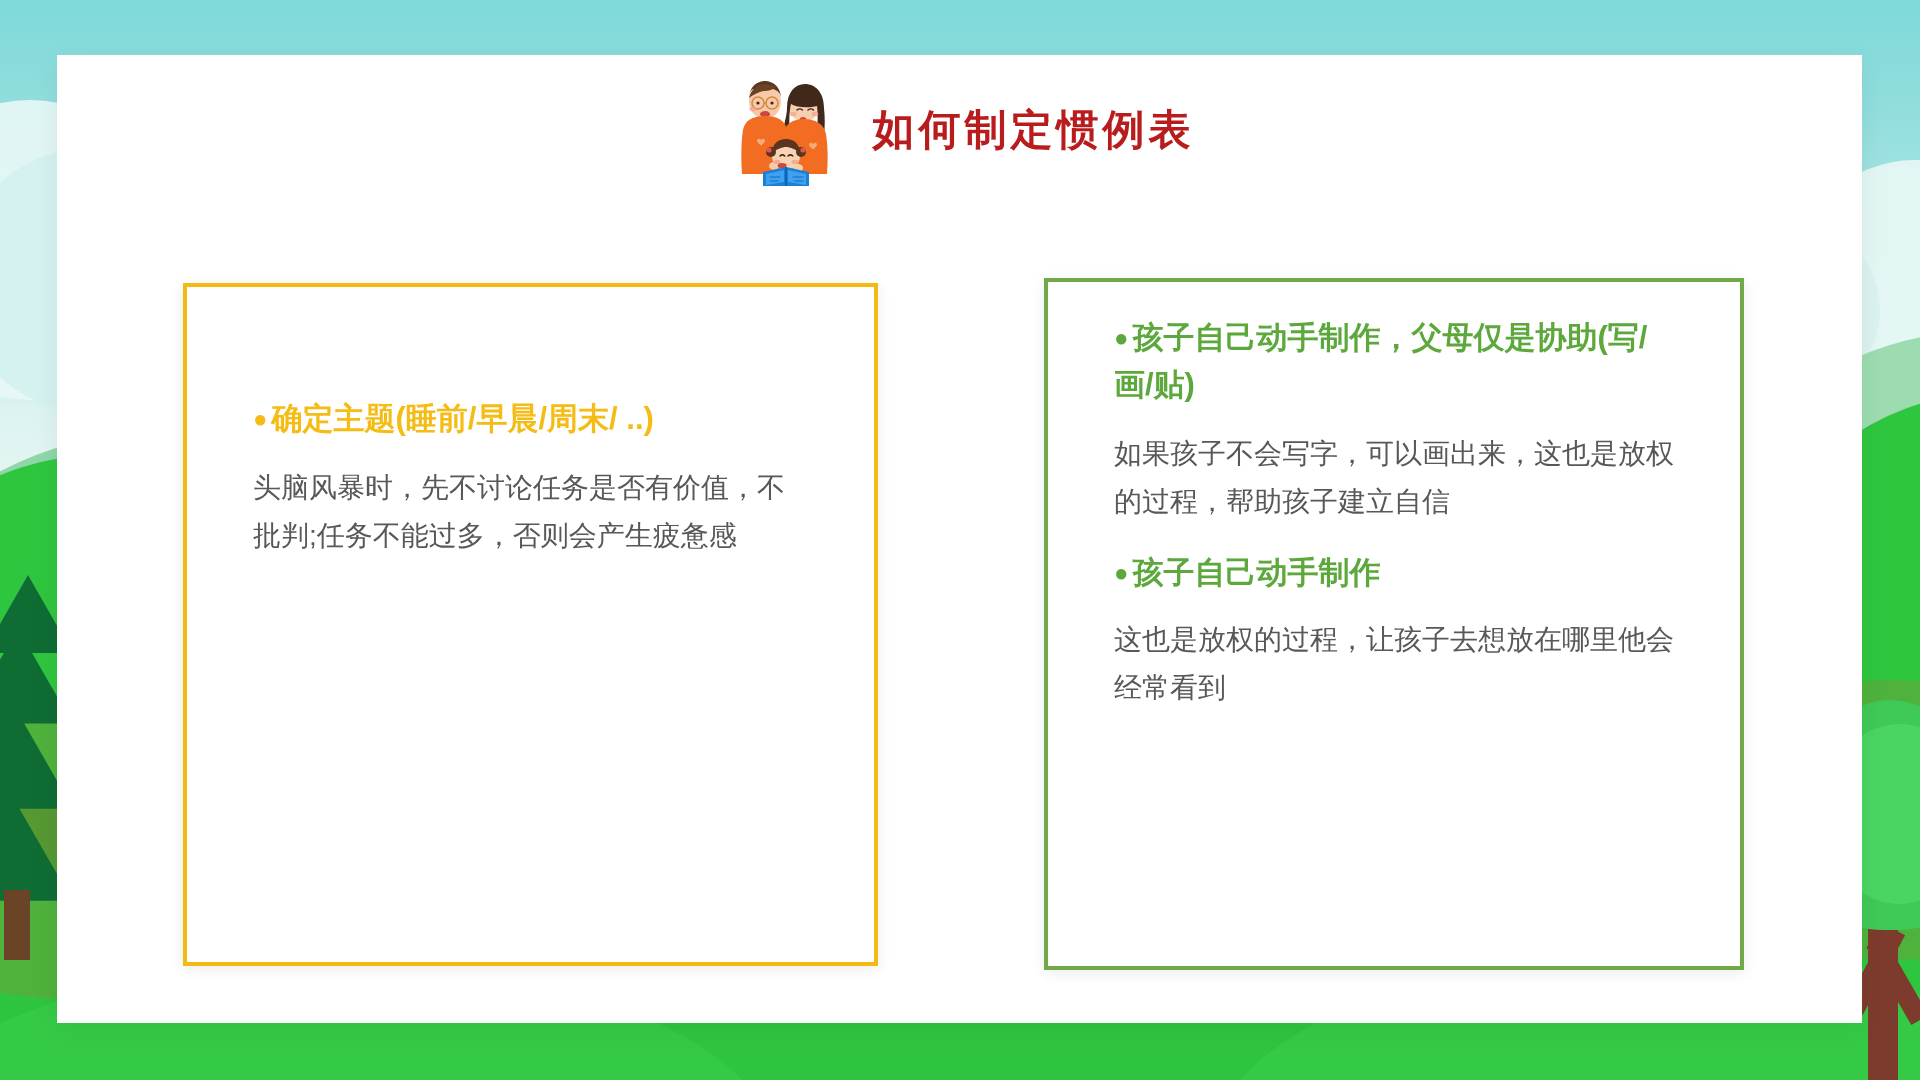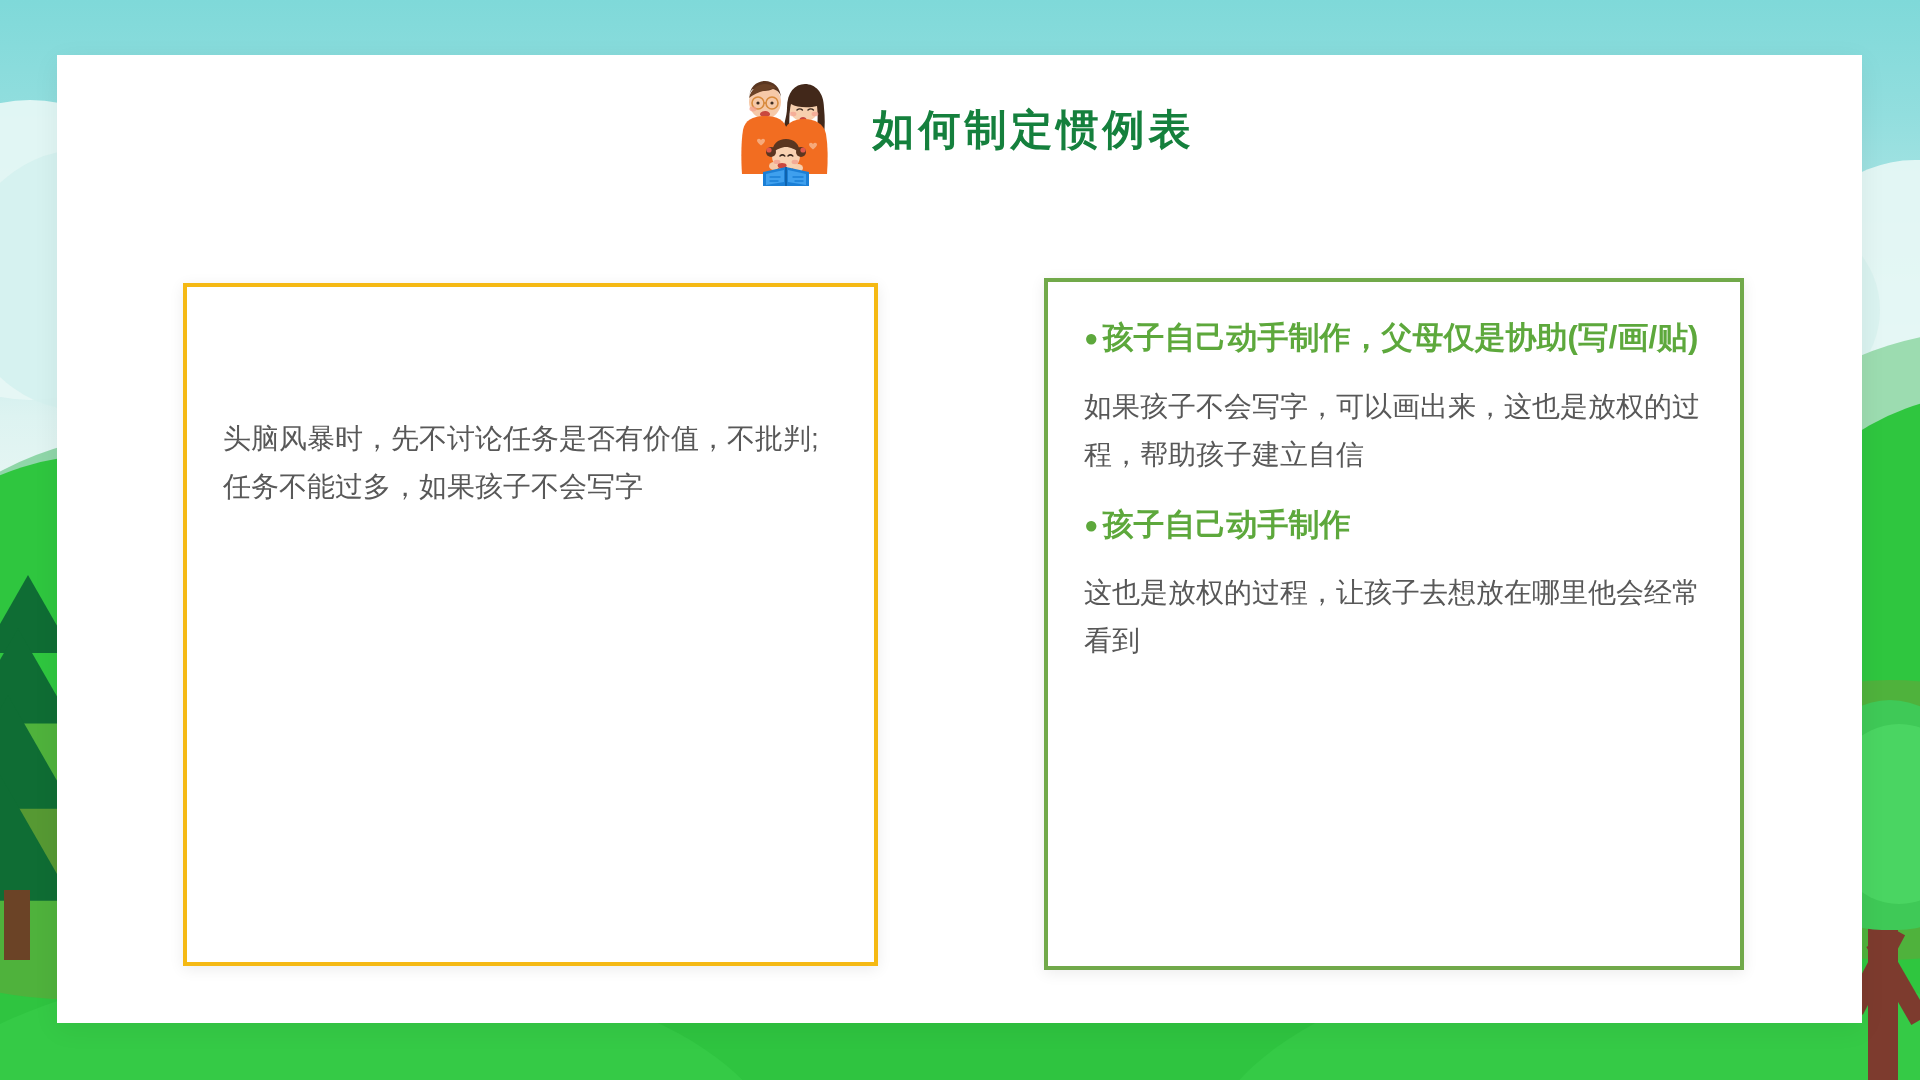--- a/index.html
+++ b/index.html
@@ -109,39 +109,39 @@
     box-shadow:0 6px 26px rgba(0,0,0,.06);
   }
 
   
   #header {
     position:absolute; left:0; top:0; width:100%; height:150px;
     display:flex; align-items:center; justify-content:center; gap:24px;
   }
   #family-illustration { width:124px; height:112px; flex:0 0 auto; }
   #page-title {
-    font-size:42px; font-weight:bold; color:#15803d;
+    font-size:42px; font-weight:bold; color:#b91c1c;
     letter-spacing:4px; line-height:1;
     white-space:nowrap;
   }
 
   
   .card {
     position:absolute; background:#fff;
     box-shadow:0 3px 14px rgba(0,0,0,.08);
   }
   #card-left {
     left:126px; top:228px; width:695px; height:683px;
     border:4px solid #F5B914;
   }
   #card-right {
     left:987px; top:223px; width:700px; height:692px;
     border:4px solid #71A94A;
   }
-  .card-inner { padding:40px 36px; }
+  .card-inner { padding:40px 66px; }
 
   .bullet {
     display:block;
     font-size:31px; font-weight:bold; line-height:1.52;
     margin-bottom:10px;
   }
   .bullet::before {
     content:"\25CF"; font-size:24px; margin-right:4px;
     position:relative; top:-2px;
   }
@@ -251,21 +251,22 @@
       <path d="M61 93v19" stroke="#0E63AE" stroke-width="2"></path>
       <path d="M41 100l18-4v12l-18 3z" fill="#3FA0EE"></path>
       <path d="M81 100l-18-4v12l18 3z" fill="#3FA0EE"></path>
       <path d="M45 103h10M45 107h8M68 103h10M70 107h8" stroke="#1B7FD6" stroke-width="1.4" stroke-linecap="round"></path>
     </svg>
     <div id="page-title">如何制定惯例表</div>
   </div>
 
   <div class="card" id="card-left">
     <div class="card-inner">
-      <p class="body-text">头脑风暴时，先不讨论任务是否有价值，不批判;任务不能过多，如果孩子不会写字</p>
+      <span class="bullet y-bullet">确定主题(睡前/早晨/周末/ ..)</span>
+      <p class="body-text">头脑风暴时，先不讨论任务是否有价值，不批判;任务不能过多，否则会产生疲惫感</p>
     </div>
   </div>
 
   <div class="card" id="card-right">
     <div class="card-inner">
       <span class="bullet g-bullet">孩子自己动手制作，父母仅是协助(写/画/贴)</span>
       <p class="body-text">如果孩子不会写字，可以画出来，这也是放权的过程，帮助孩子建立自信</p>
       <span class="bullet g-bullet">孩子自己动手制作</span>
       <p class="body-text">这也是放权的过程，让孩子去想放在哪里他会经常看到</p>
     </div>

